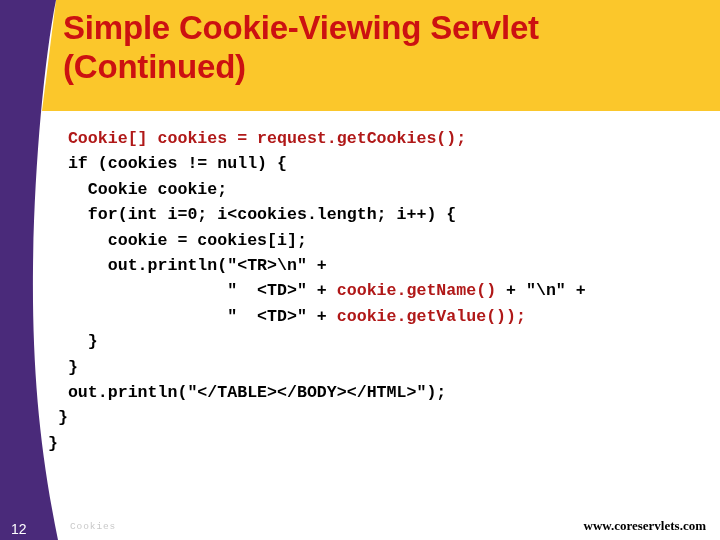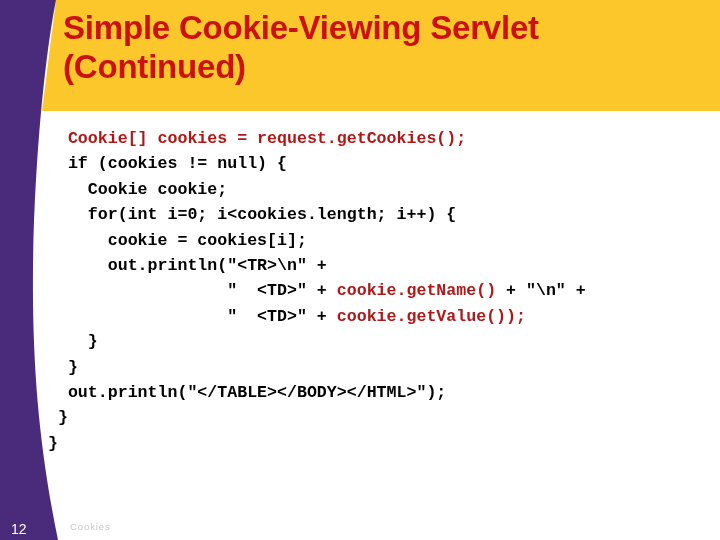--- a/index.html
+++ b/index.html
@@ -84,21 +84,21 @@
     color: #FFFFFF;
     font-family: "Liberation Sans", sans-serif;
     font-size: 14px;
   }
   #footer-section {
     position: absolute;
     left: 70px;
     top: 521px;
     z-index: 4;
     color: #C9C9C9;
-    font-family: Liberation Sans, sans-serif;
+    font-family: Liberation Mono, monospace;
     font-size: 9.5px;
     letter-spacing: 0.9px;
     text-align: center;
   }
   #footer-url {
     position: absolute;
     right: 14px;
     top: 518px;
     z-index: 4;
     color: #000000;
@@ -122,14 +122,15 @@
   <svg id="left-band" viewBox="0 0 120 540" preserveAspectRatio="none">
     <path id="band-shape" d="M 0 0 L 56 0 C 44 60, 34 170, 33 268 C 32 370, 40 452, 58 540 L 0 540 Z" fill="#4A2A7A"></path>
   </svg>
 
   <div id="code-block" style="color: rgb(0, 0, 0);"><span class="ln"><span class="hl" style="color: rgb(176, 24, 24);">  Cookie[] cookies = request.getCookies();</span></span><span class="ln"><span>  if (cookies != null) {</span></span><span class="ln"><span>    Cookie cookie;</span></span><span class="ln"><span>    for(int i=0; i&lt;cookies.length; i++) {</span></span><span class="ln"><span>      cookie = cookies[i];</span></span><span class="ln"><span>      out.println("&lt;TR&gt;\n" +</span></span><span class="ln"><span>                  "  &lt;TD&gt;" + </span><span class="hl" style="color: rgb(176, 24, 24);">cookie.getName()</span><span> + "\n" +</span></span><span class="ln"><span>                  "  &lt;TD&gt;" + </span><span class="hl" style="color: rgb(176, 24, 24);">cookie.getValue());</span></span><span class="ln"><span>    }</span></span><span class="ln"><span>  }</span></span><span class="ln"><span>  out.println("&lt;/TABLE&gt;&lt;/BODY&gt;&lt;/HTML&gt;");</span></span><span class="ln"><span> }</span></span><span class="ln"><span>}</span></span></div>
 
   <div id="footer-pagenum">12</div>
 
   <div id="footer-section">Cookies</div>
 
+  <div id="footer-url">www.coreservlets.com</div>
 
 </div>
 
 </body></html>

